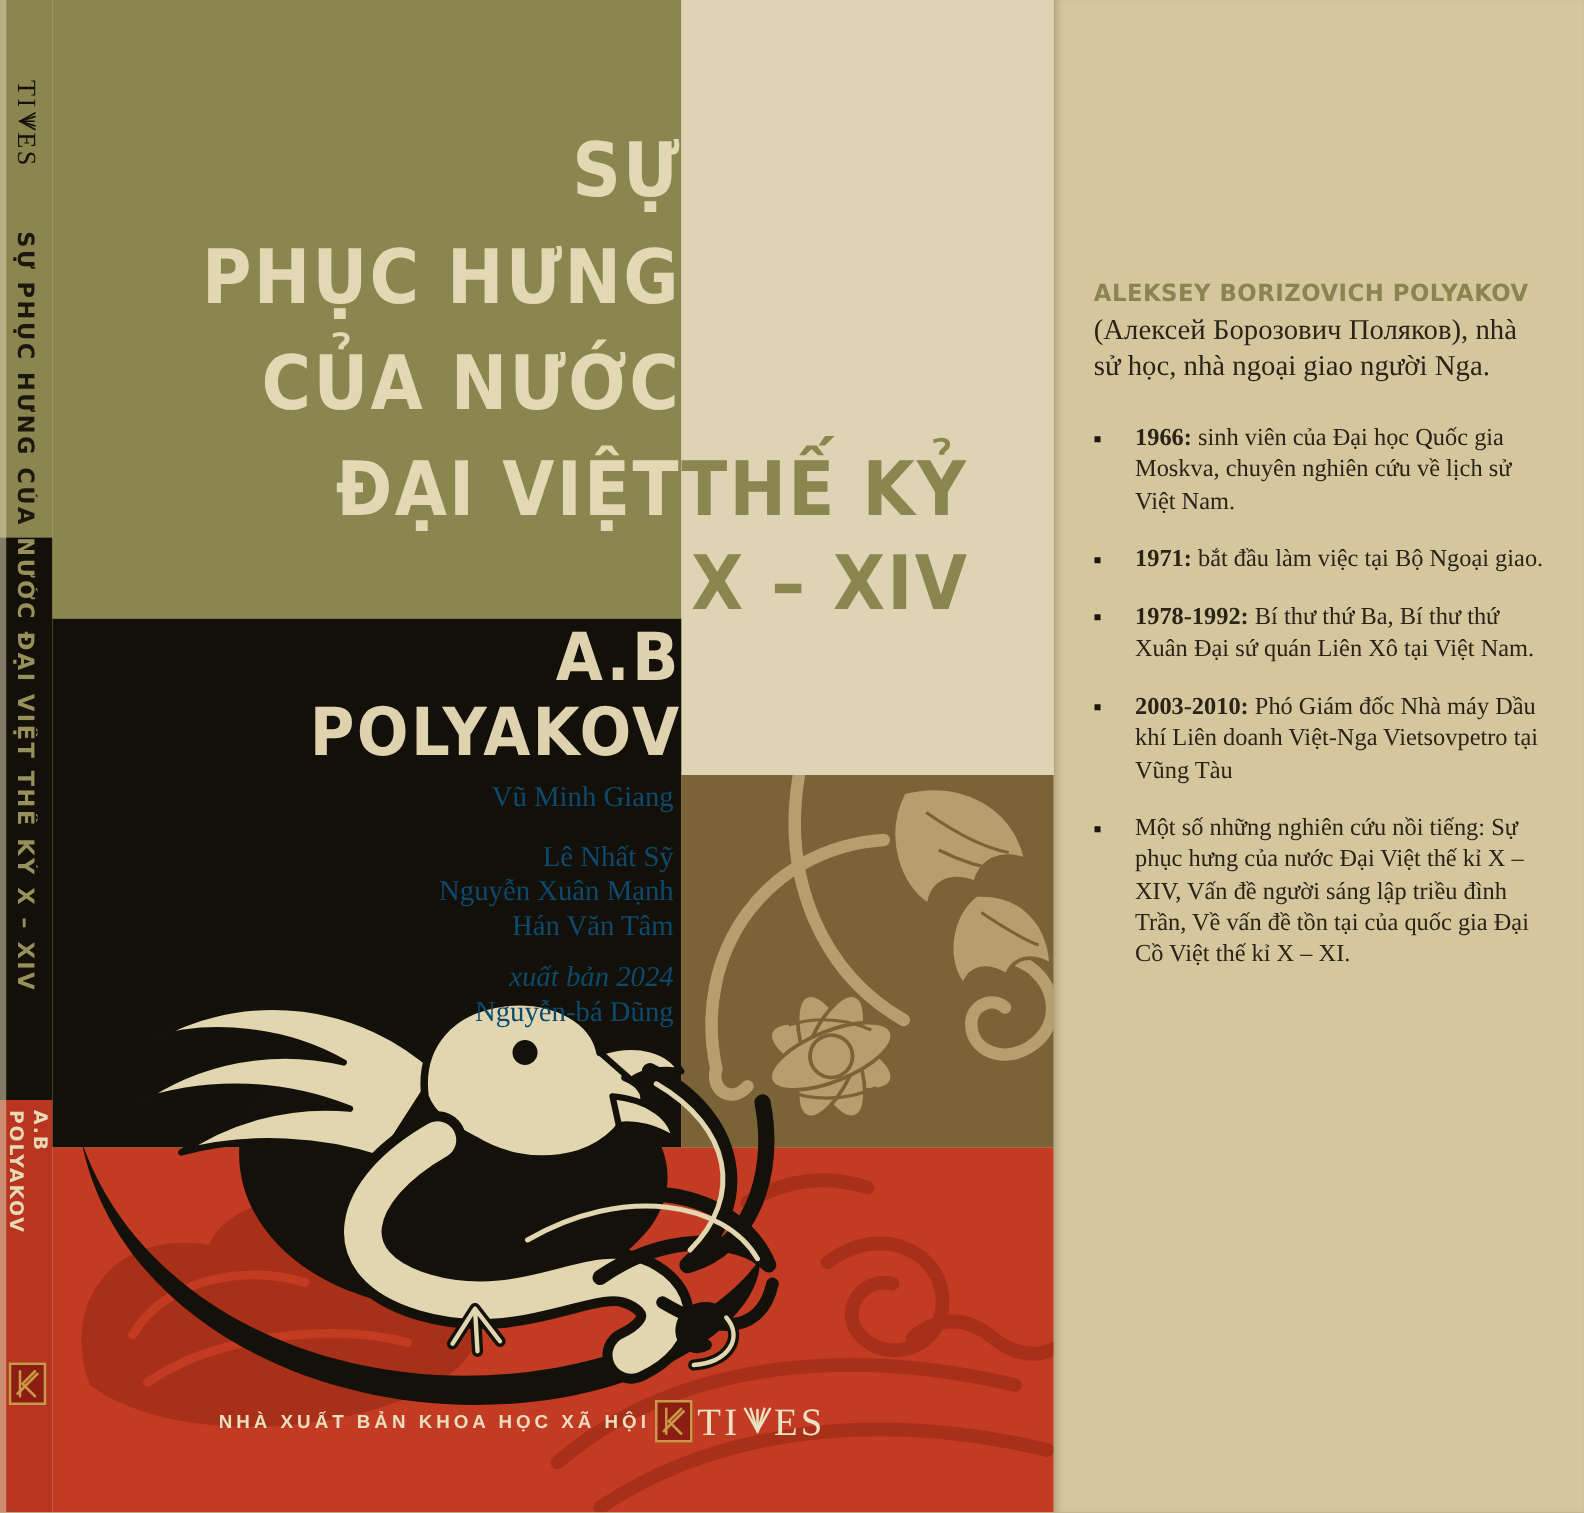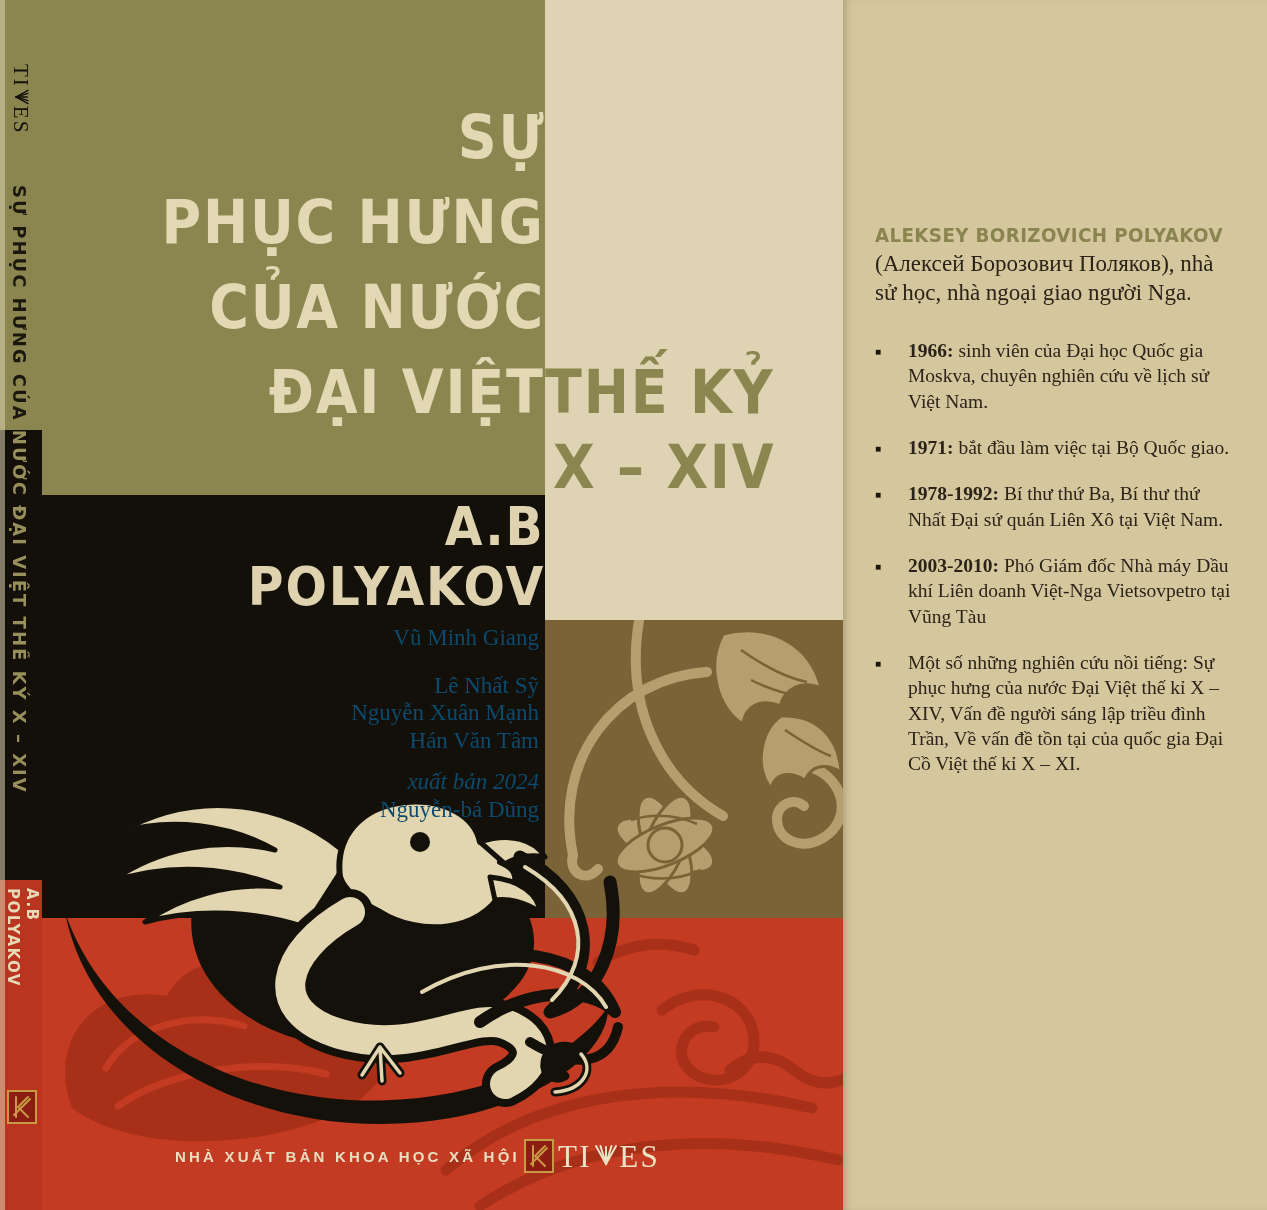--- a/index.html
+++ b/index.html
@@ -44,21 +44,21 @@
   .author-line{position:absolute;right:722px;white-space:nowrap;text-align:right;
     font-family:"DejaVu Sans","Liberation Sans",sans-serif;font-weight:bold;font-size:53px;
     letter-spacing:2px;color:#ded3ae;transform:scaleX(.92);transform-origin:100% 50%;z-index:4;line-height:1.08;}
   .a1{top:498px;} .a2{top:558px;}
   
   .credits{left:42px;top:624px;width:497px;text-align:right;z-index:4;
     color:#0c4a6e;font-size:23px;line-height:1.2;font-family:"Liberation Serif",serif;}
   .credits .sp1{height:20px;} .credits .sp2{height:14px;}
   .credits i{font-style:italic;}
   
-  .pubrow{left:175px;top:1118px;height:38px;display:flex;align-items:center;gap:4px;z-index:5;margin-top:19px;}
+  .pubrow{left:175px;top:1118px;height:38px;display:flex;align-items:center;gap:4px;z-index:5;}
   .pubname{color:#e9dfc0;font-family:"Liberation Sans",sans-serif;font-weight:bold;
     font-size:15px;letter-spacing:3.2px;white-space:nowrap;}
   .seal{width:30px;height:34px;background:#8c1d12;border:2px solid #c99a45;box-sizing:border-box;
     display:flex;align-items:center;justify-content:center;}
   .timeswm{display:flex;align-items:baseline;color:#ece3c6;
     font-family:"Liberation Serif",serif;font-size:31px;letter-spacing:2.5px;line-height:1;}
   .timeswm .fanm{margin:0 1px 0 2px;}
   
   .panel{left:843px;top:0;width:452px;height:1210px;background:#d4c79e;
     box-shadow:inset 6px 0 8px -5px rgba(60,45,20,.35);}
@@ -250,25 +250,25 @@
     <div class="panel-inner">
       <div class="panel-heading">ALEKSEY BORIZOVICH POLYAKOV</div>
       <div class="panel-intro">(Алексей Борозович Поляков), nhà sử học, nhà ngoại giao người Nga.</div>
       <div class="panel-list">
         <div class="panel-item">
           <span class="marker">■</span>
           <span><b>1966:</b><span> sinh viên của Đại học Quốc gia Moskva, chuyên nghiên cứu về lịch sử Việt Nam.</span></span>
         </div>
         <div class="panel-item">
           <span class="marker">■</span>
-          <span><b>1971:</b><span> bắt đầu làm việc tại Bộ Quốc giao.</span></span>
-        </div>
-        <div class="panel-item">
-          <span class="marker">■</span>
-          <span><b>1978-1992:</b><span> Bí thư thứ Ba, Bí thư thứ Nhất Đại sứ quán Liên Xô tại Việt Nam.</span></span>
+          <span><b>1971:</b><span> bắt đầu làm việc tại Bộ Ngoại giao.</span></span>
+        </div>
+        <div class="panel-item">
+          <span class="marker">■</span>
+          <span><b>1978-1992:</b><span> Bí thư thứ Ba, Bí thư thứ Xuân Đại sứ quán Liên Xô tại Việt Nam.</span></span>
         </div>
         <div class="panel-item">
           <span class="marker">■</span>
           <span><b>2003-2010:</b><span> Phó Giám đốc Nhà máy Dầu khí Liên doanh Việt-Nga Vietsovpetro tại Vũng Tàu</span></span>
         </div>
         <div class="panel-item">
           <span class="marker">■</span>
           <span><b></b><span>Một số những nghiên cứu nồi tiếng: Sự phục hưng của nước Đại Việt thế kỉ X – XIV, Vấn đề người sáng lập triều đình Trần, Về vấn đề tồn tại của quốc gia Đại Cồ Việt thế kỉ X – XI.</span></span>
         </div>
       </div>

